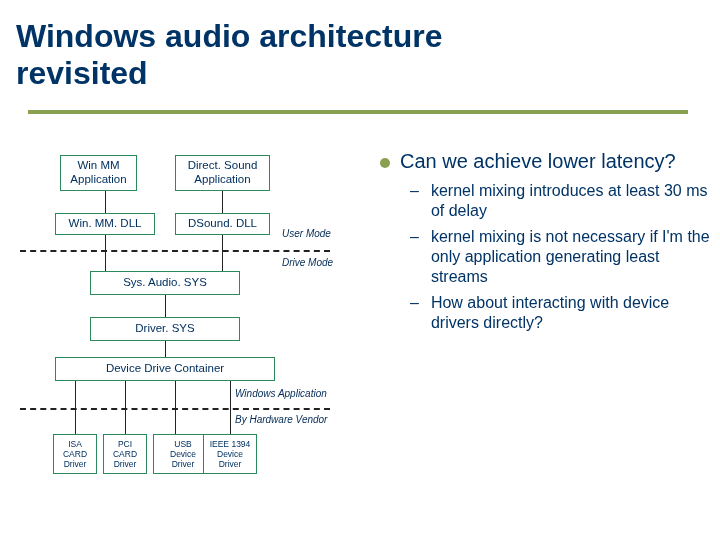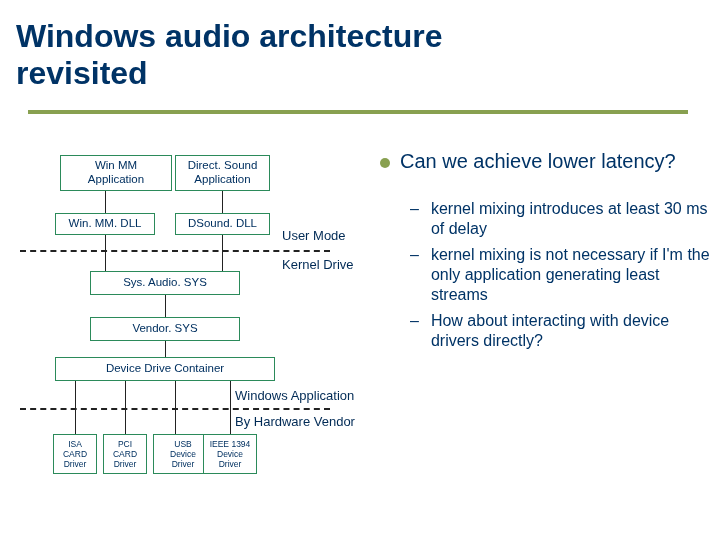--- a/index.html
+++ b/index.html
@@ -50,22 +50,23 @@
     font-size: 11.5px;
     display: flex;
     align-items: center;
     justify-content: center;
     text-align: center;
     line-height: 1.2;
     padding: 2px;
   }
   .label {
     position: absolute;
-    font-size: 13px;
+    font-size: 10px;
     color: #002a55;
+    font-style: italic;
   }
   .dashed {
     position: absolute;
     border-top: 2px dashed #222;
     height: 0;
   }
   .vline {
     position: absolute;
     width: 0;
     border-left: 1.5px solid #222;
@@ -76,21 +77,21 @@
     left: 360px;
     top: 0;
     width: 335px;
     color: #003366;
   }
   .lead {
     display: flex;
     align-items: flex-start;
     gap: 10px;
     font-size: 20px;
-    margin-bottom: 26px;
+    margin-bottom: 8px;
   }
   .dot {
     width: 10px; height: 10px; border-radius: 50%;
     background: #88a050;
     margin-top: 8px;
     flex-shrink: 0;
   }
   .sub {
     display: flex;
     align-items: flex-start;
@@ -111,42 +112,42 @@
 <div class="title">
   <span>Windows audio architecture</span><br>
   <span>revisited</span>
 </div>
 <div class="underline"></div>
 
 <div class="content">
 
   <div class="diagram">
 
-    <div class="box" style="left:40px; top:5px; width:112px; height:36px; white-space:pre-line">Win MM
+    <div class="box" style="left:40px; top:5px; width:77px; height:36px; white-space:pre-line">Win MM
 Application</div>
     <div class="box" style="left:155px; top:5px; width:95px; height:36px; white-space:pre-line">Direct. Sound
 Application</div>
 
     <div class="vline" style="left:85px; top:41px; height:22px"></div>
     <div class="vline" style="left:202px; top:41px; height:22px"></div>
 
     <div class="box" style="left:155px; top:63px; width:95px; height:22px">DSound. DLL</div>
     <div class="box" style="left:35px; top:63px; width:100px; height:22px">Win. MM. DLL</div>
 
     <div class="label" style="left:262px; top:78px">User Mode</div>
     <div class="dashed" style="left:0px; top:100px; width:310px"></div>
-    <div class="label" style="left:262px; top:107px">Kernel Drive</div>
+    <div class="label" style="left:262px; top:107px">Drive Mode</div>
 
     <div class="vline" style="left:85px; top:85px; height:36px"></div>
     <div class="vline" style="left:202px; top:85px; height:36px"></div>
 
     <div class="box" style="left:70px; top:121px; width:150px; height:24px">Sys. Audio. SYS</div>
     <div class="vline" style="left:145px; top:145px; height:22px"></div>
 
-    <div class="box" style="left:70px; top:167px; width:150px; height:24px">Vendor. SYS</div>
+    <div class="box" style="left:70px; top:167px; width:150px; height:24px">Driver. SYS</div>
     <div class="vline" style="left:145px; top:191px; height:16px"></div>
 
     <div class="box" style="left:35px; top:207px; width:220px; height:24px">Device Drive Container</div>
 
     <div class="label" style="left:215px; top:238px">Windows Application</div>
     <div class="dashed" style="left:0px; top:258px; width:310px"></div>
     <div class="label" style="left:215px; top:264px">By Hardware Vendor</div>
 
     <div class="vline" style="left:55px; top:231px; height:53px"></div>
     <div class="vline" style="left:105px; top:231px; height:53px"></div>

